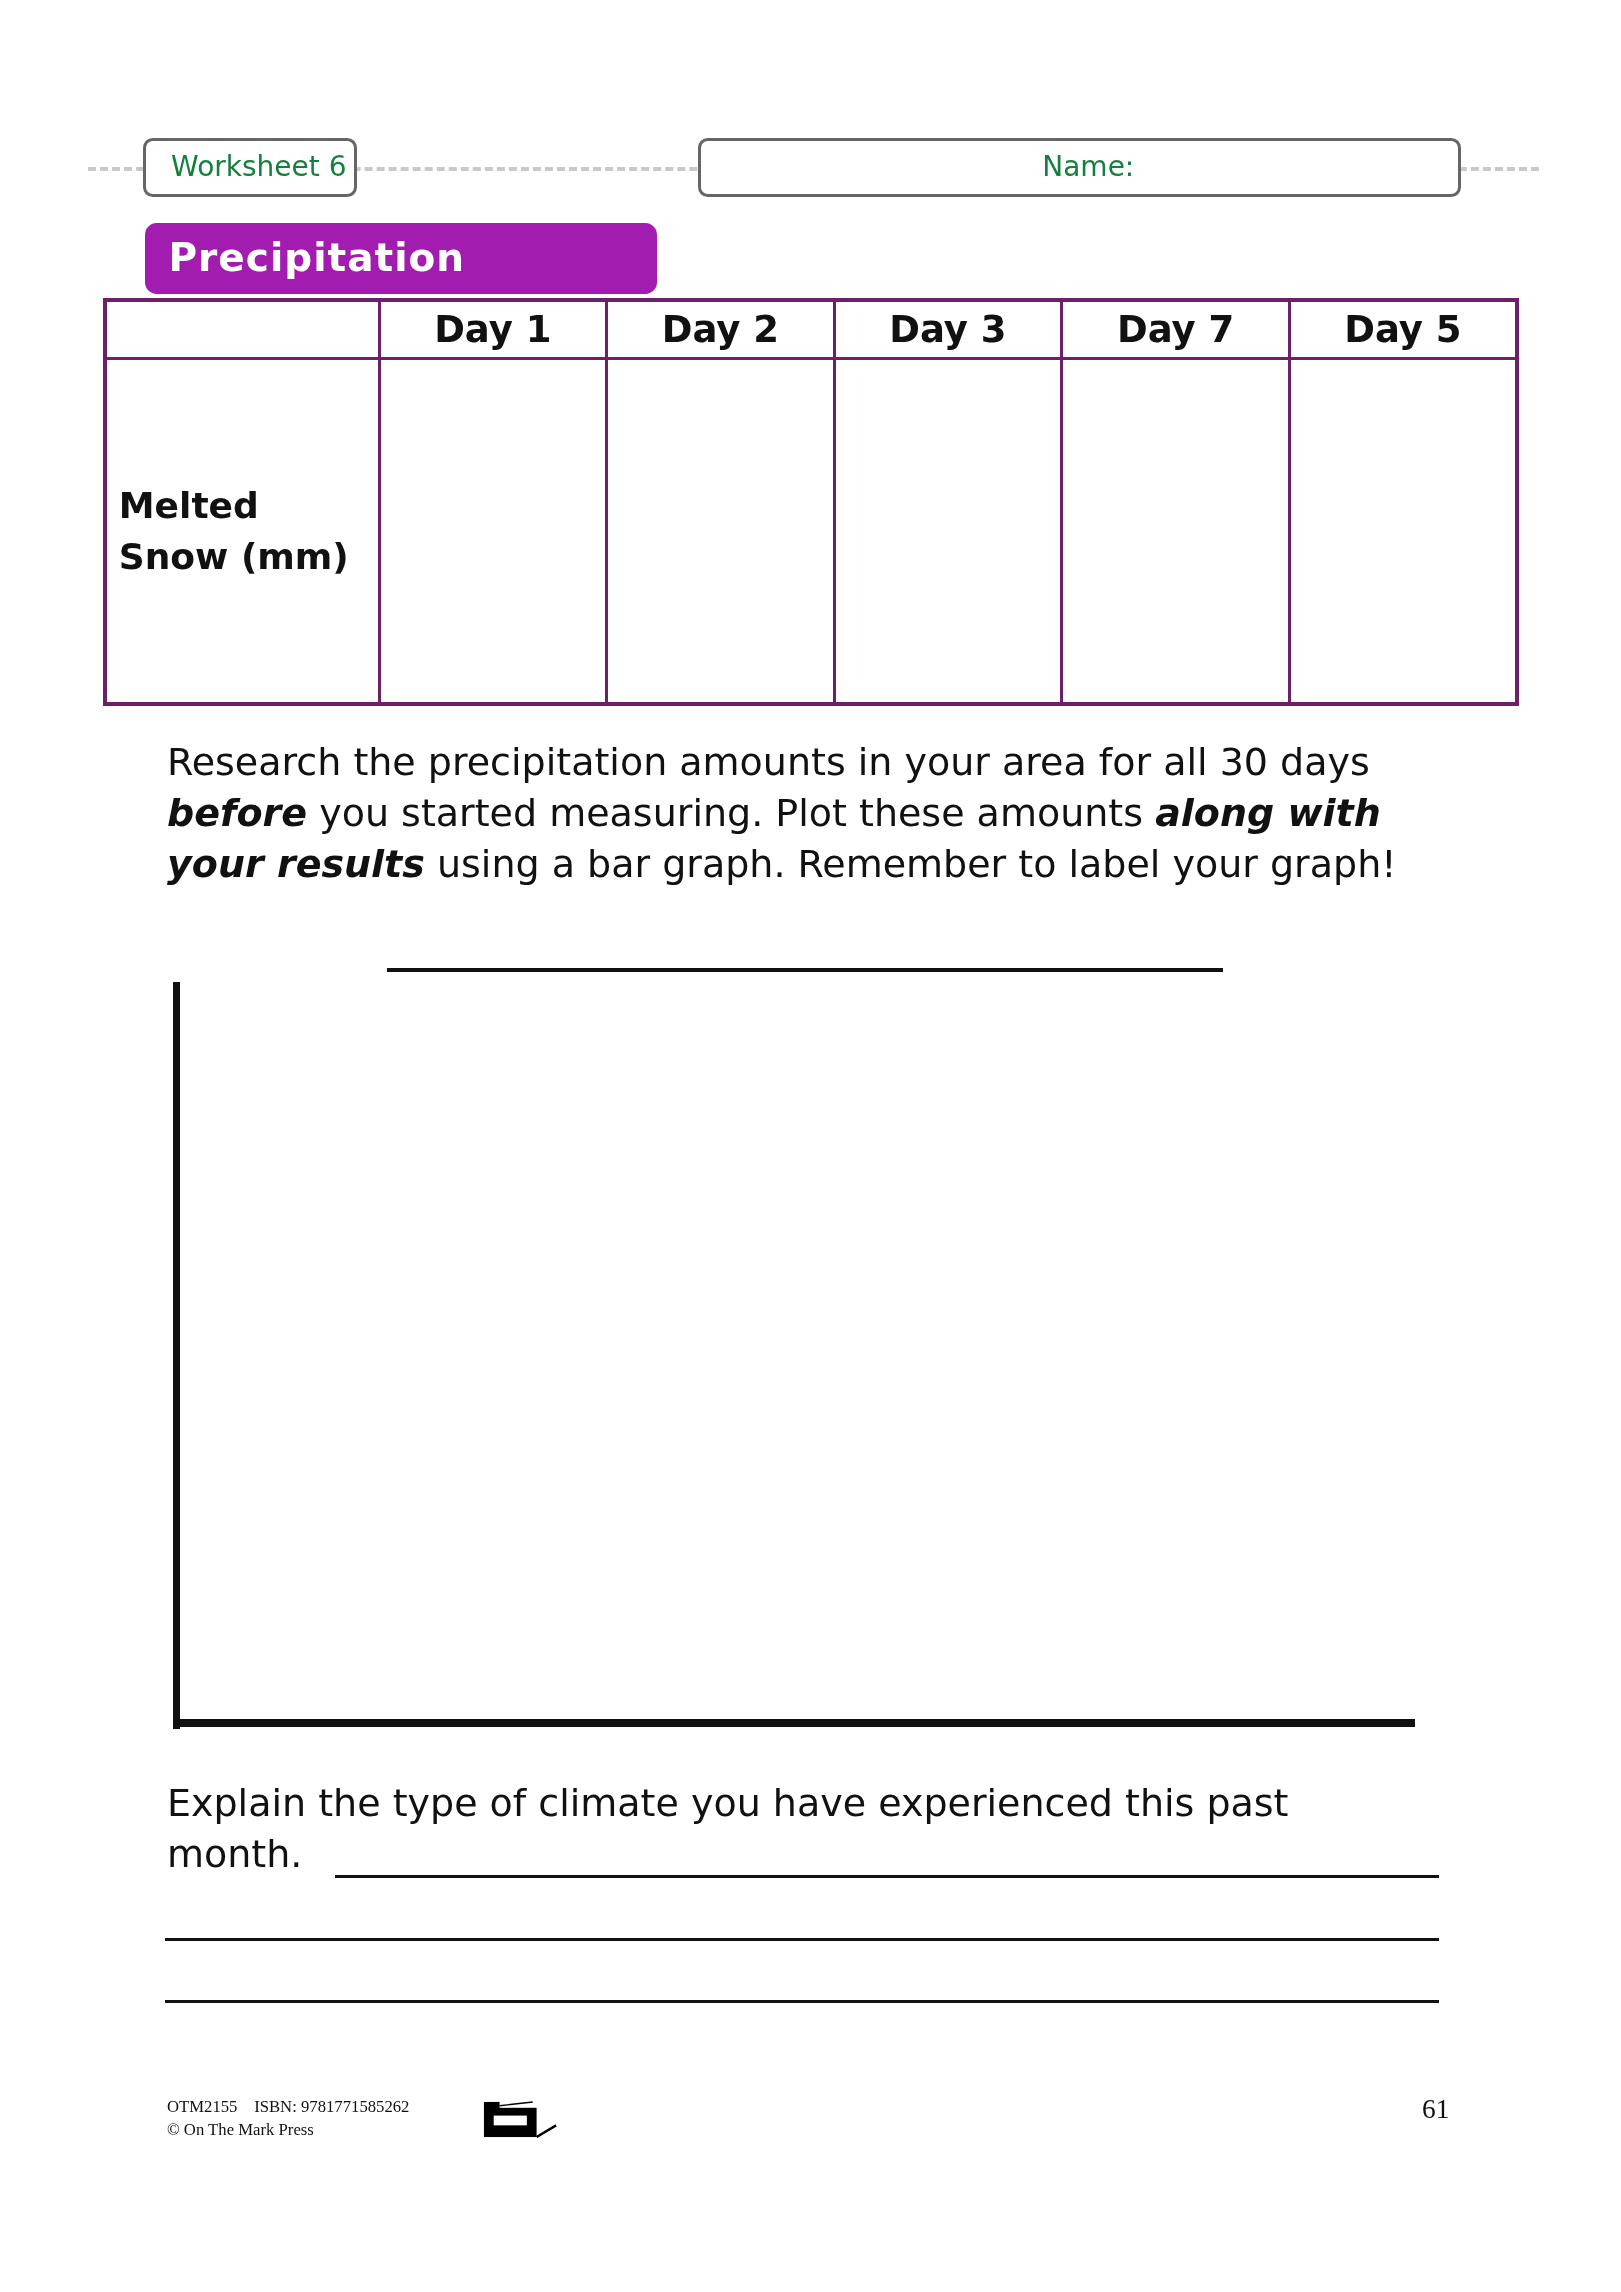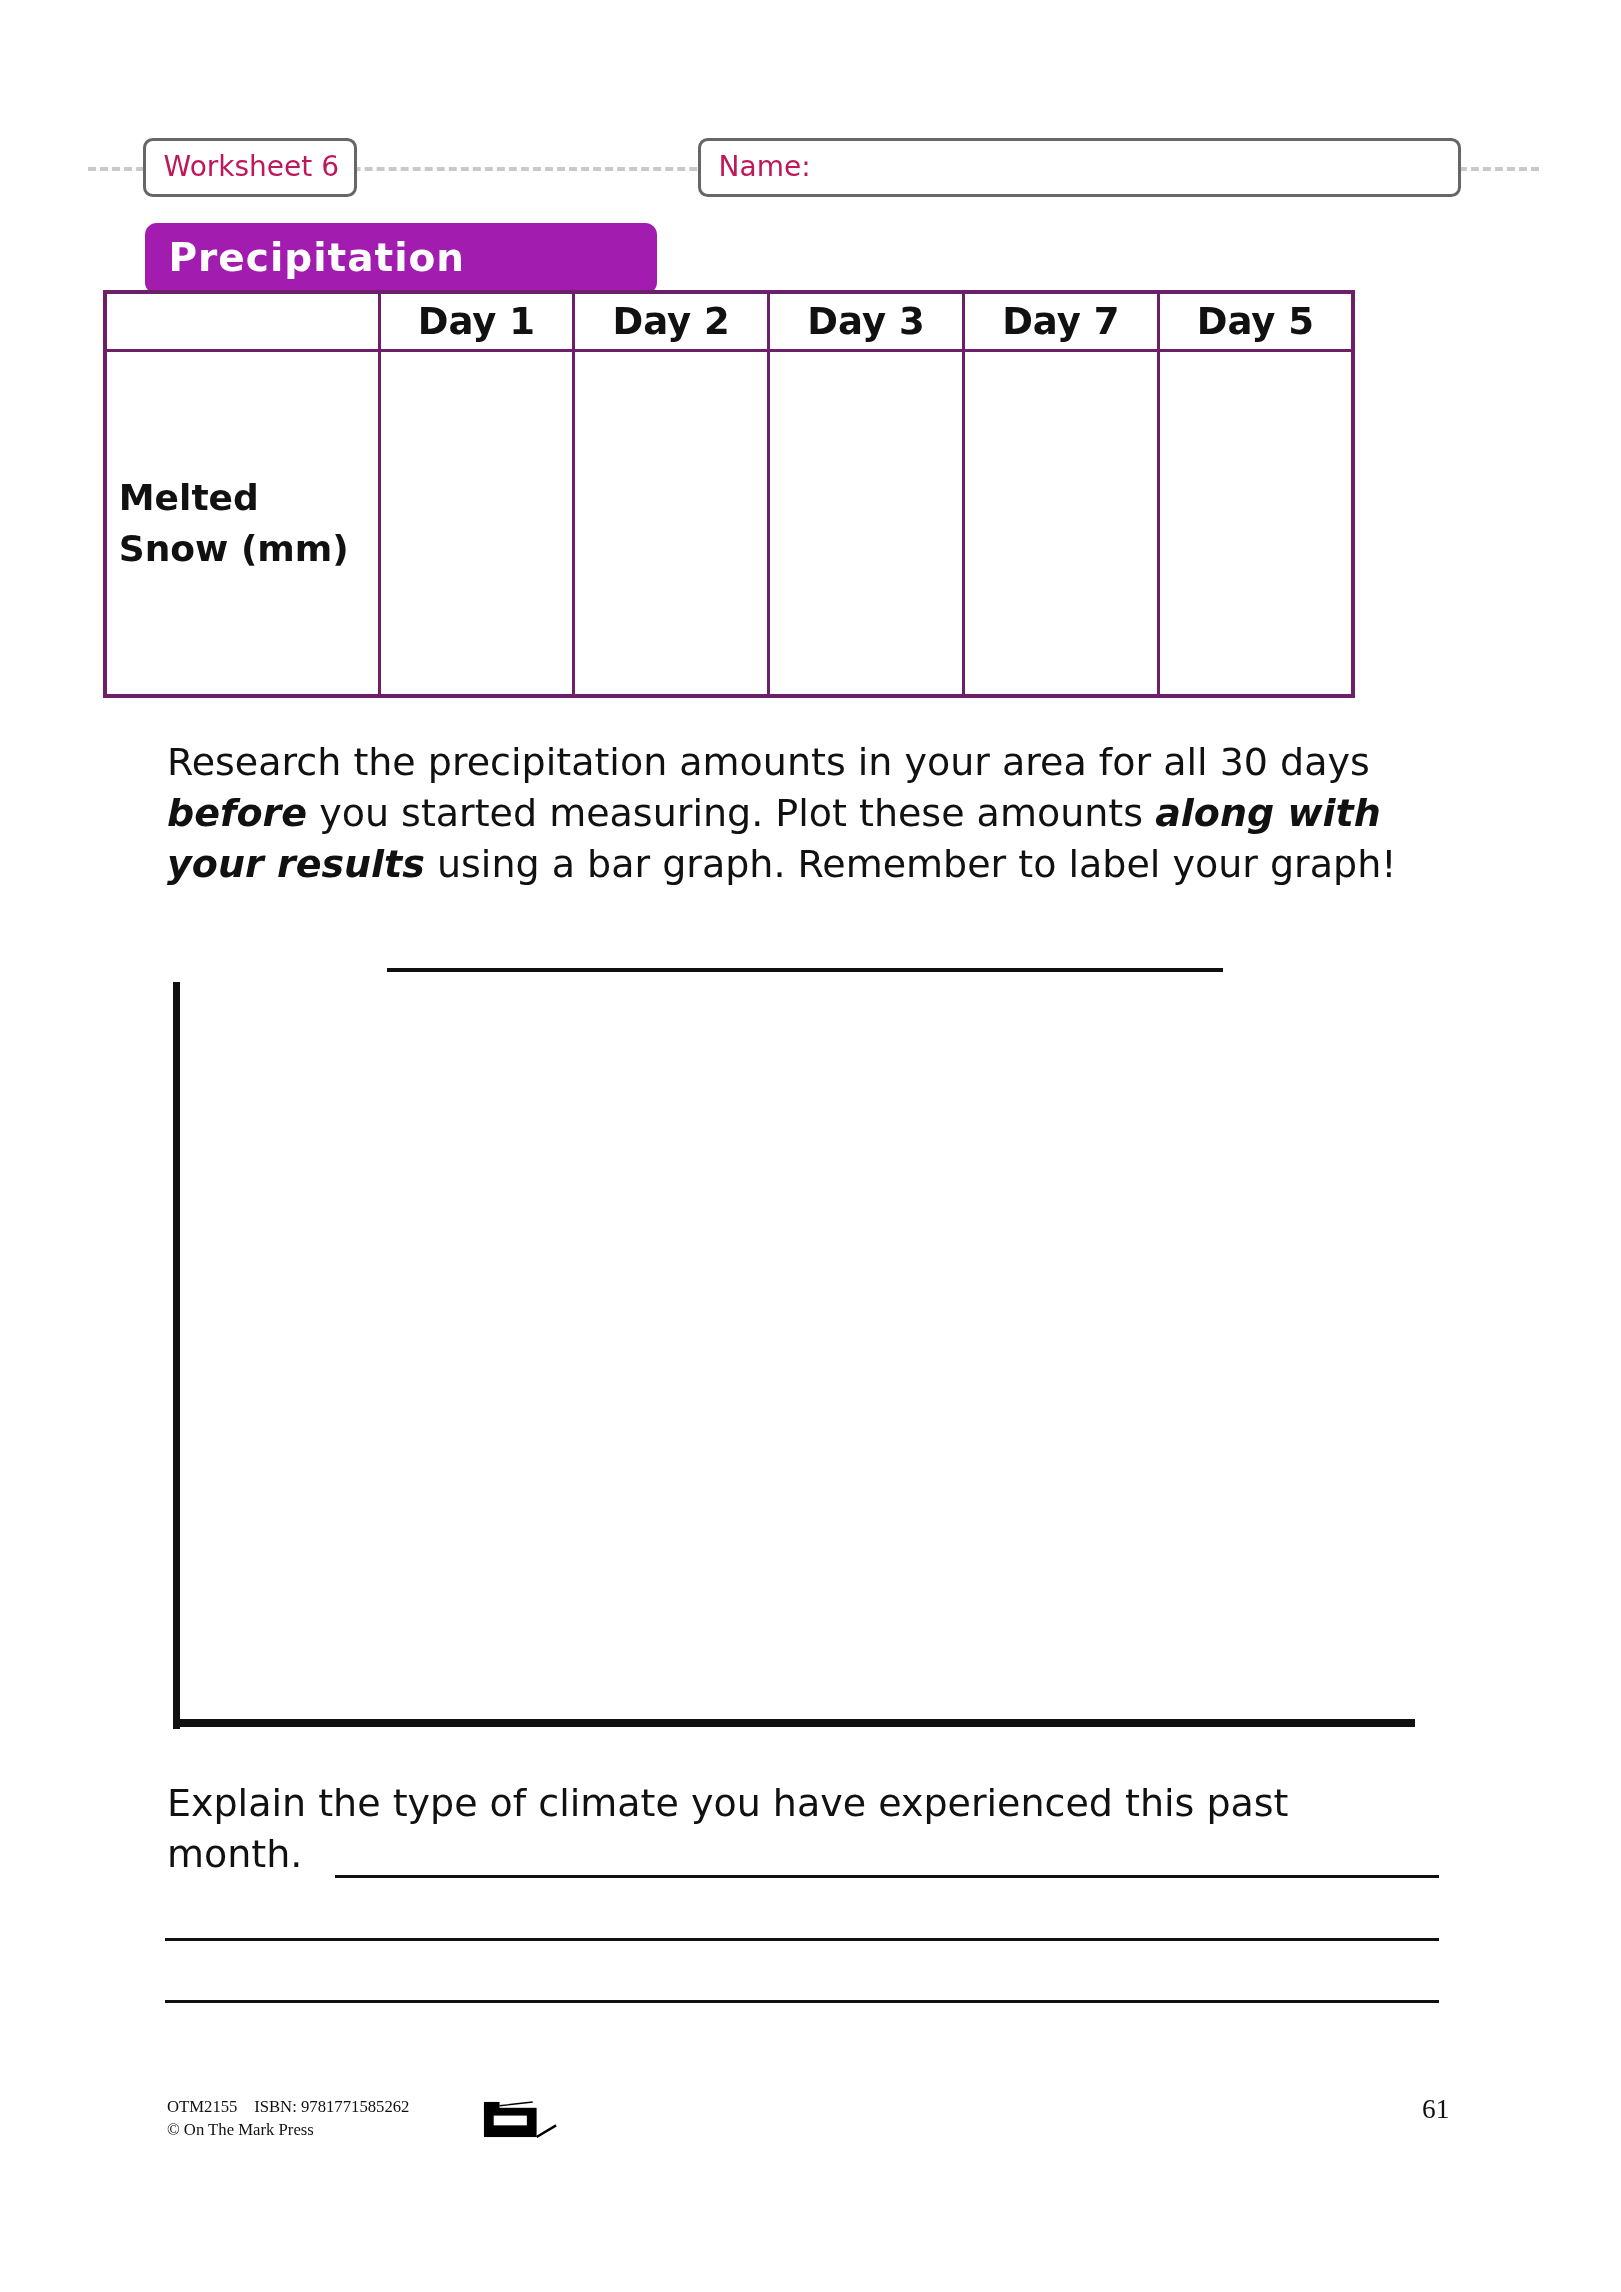--- a/index.html
+++ b/index.html
@@ -1,21 +1,21 @@
 <!DOCTYPE html>
 <html><head>
 <meta charset="utf-8">
 <style>
   html,body{margin:0;padding:0;background:#fff;}
   body{width:1621px;height:2293px;position:relative;overflow:hidden;font-family:"DejaVu Sans","Liberation Sans",sans-serif;color:#111;}
   .abs{position:absolute;}
   .dash{position:absolute;top:167px;height:0;border-top:4.9px dashed #c9c9c9;}
-  .hbox{position:absolute;background:#fff;border:3.9px solid #666;border-radius:9.8px;box-sizing:border-box;font-size:28px;line-height:51px;padding-left:17.6px;color:#be185d;}
+  .hbox{position:absolute;background:#fff;border:3.9px solid #666;border-radius:9.8px;box-sizing:border-box;font-size:28px;line-height:51px;padding-left:17.6px;color:#15803d;text-align:center;}
   .title-badge{position:absolute;left:145px;top:223px;width:512px;height:71px;background:#a21caf;border-radius:11.8px;color:#fff;font-weight:bold;font-size:39px;line-height:69px;padding-left:23.5px;box-sizing:border-box;letter-spacing:1px;}
-  table.grid{position:absolute;left:103px;top:290px;width:1252px;height:408px;border-collapse:collapse;border:4.9px solid #6e1f6a;table-layout:fixed;}
+  table.grid{position:absolute;left:103px;top:298px;width:1416px;height:408px;border-collapse:collapse;border:4.9px solid #6e1f6a;table-layout:fixed;}
   table.grid td, table.grid th{border:3.9px solid #6e1f6a;padding:0;}
   table.grid th{font-size:37px;font-weight:bold;height:55px;text-align:center;}
   table.grid td.rowlabel{font-size:36px;font-weight:bold;padding-left:11.8px;line-height:51px;vertical-align:middle;}
   .para{position:absolute;left:167px;top:737px;width:1304px;font-size:38px;line-height:51px;}
   .para b{font-style:italic;}
   .line{position:absolute;background:#111;}
   .explain{position:absolute;left:167px;top:1778px;font-size:38px;line-height:51px;}
   .footer{position:absolute;left:167px;top:2096px;font-family:"Liberation Serif","DejaVu Serif",serif;font-size:16.7px;line-height:22.5px;}
   .pagenum{position:absolute;left:1422px;top:2094px;font-family:"Liberation Serif","DejaVu Serif",serif;font-size:27.4px;}
 </style>

